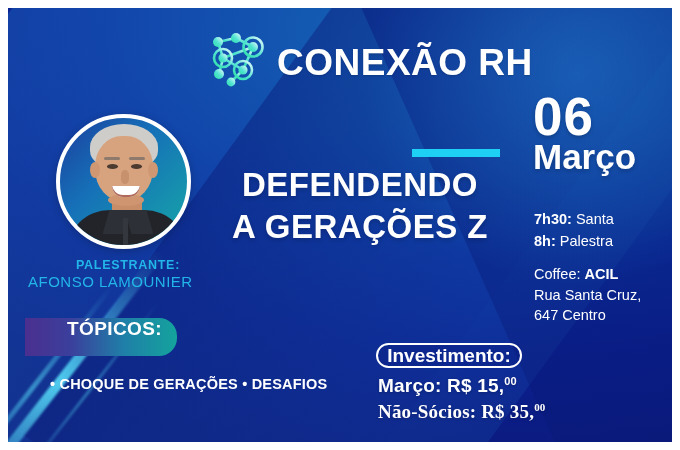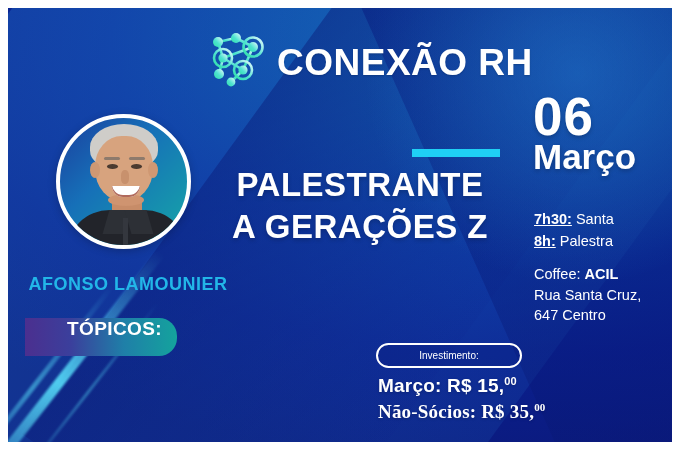--- a/index.html
+++ b/index.html
@@ -77,22 +77,22 @@
   .ph-shirt{position:absolute;left:6px;top:92px;width:122px;height:52px;border-radius:44px 44px 0 0;background:#22242a;}
   .ph-collar-l{position:absolute;left:46px;top:92px;width:22px;height:24px;background:#2d3036;transform:skewX(-16deg);}
   .ph-collar-r{position:absolute;left:68px;top:92px;width:22px;height:24px;background:#2d3036;transform:skewX(16deg);}
   .ph-placket{position:absolute;left:63px;top:100px;width:5px;height:42px;background:#34373e;}
 
   .speaker-role{
     position:absolute;left:30px;top:248px;width:180px;text-align:center;
     color:#22b6e8;font-size:12.5px;font-weight:bold;letter-spacing:.7px;line-height:1.45;
   }
   .speaker-name{
-    position:absolute;left:20px;top:263px;width:200px;text-align:center;
-    color:#22b6e8;font-size:18px;font-weight:bold;letter-spacing:.5px;line-height:1.45;
+    position:absolute;left:20px;top:263px;width:200px;text-align:left;
+    color:#22b6e8;font-size:15px;font-weight:normal;letter-spacing:.5px;line-height:1.45;
   }
 
   
   .accent-bar{
     position:absolute;left:404px;top:141px;width:88px;height:8px;background:#1fd0f5;
   }
   .title{
     position:absolute;left:180px;top:156px;width:344px;text-align:center;
     color:#ffffff;font-weight:bold;font-size:33px;line-height:1.28;letter-spacing:.5px;
     text-shadow:0 2px 4px rgba(0,0,0,.20);
@@ -107,21 +107,21 @@
   }
   .date-month{
     position:absolute;left:525px;top:131px;width:150px;
     color:#ffffff;font-size:35px;font-weight:bold;line-height:1;
     text-shadow:0 2px 4px rgba(0,0,0,.22);
   }
   .sched{
     position:absolute;left:526px;top:200px;width:150px;
     color:#ffffff;font-size:14.5px;line-height:1.55;
   }
-  .sched b{font-weight:bold;text-decoration:underline;}
+  .sched b{font-weight:bold;}
   .local{
     position:absolute;left:526px;top:256px;width:152px;
     color:#ffffff;font-size:14.5px;line-height:1.42;
   }
   .local b{font-weight:bold;}
 
   
   .topics-badge{
     position:absolute;left:17px;top:310px;width:152px;height:38px;
     border-radius:0 18px 18px 0;
@@ -138,21 +138,21 @@
   }
   .topics-list .row{display:block;}
 
   
   .invest-badge{
     position:absolute;left:368px;top:335px;width:146px;height:25px;
     border:2px solid #ffffff;border-radius:14px;box-sizing:border-box;
     background:rgba(10,30,130,.35);
     display:flex;align-items:center;justify-content:center;
   }
-  .invest-badge span{color:#ffffff;font-size:10px;font-weight:normal;}
+  .invest-badge span{color:#ffffff;font-size:19px;font-weight:bold;}
   .price{
     position:absolute;left:370px;width:300px;
     color:#ffffff;font-size:19px;font-weight:bold;line-height:1;letter-spacing:.2px;
     text-shadow:0 1px 3px rgba(0,0,0,.22);
   }
   .price.p1{top:368px;}
   .price.p2{top:394px;font-family:Liberation Serif, serif;}
   .cents{font-size:11px;vertical-align:super;font-weight:bold;}
 </style>
 </head>
@@ -222,25 +222,26 @@
       <div class="ph-ear-r"></div>
       <div class="ph-brow-l"></div>
       <div class="ph-brow-r"></div>
       <div class="ph-eye-l"></div>
       <div class="ph-eye-r"></div>
       <div class="ph-nose"></div>
       <div class="ph-chin"></div>
       <div class="ph-smile"></div>
     </div>
   </div>
+  <div class="speaker-role">PALESTRANTE:</div>
   <div class="speaker-name">AFONSO LAMOUNIER</div>
 
   <div class="accent-bar"></div>
   <div class="title">
-    <span>PALESTRANTE</span>
+    <span>DEFENDENDO</span>
     <span class="l2">A GERAÇÕES Z</span>
   </div>
 
   <div class="date-day">06</div>
   <div class="date-month">Março</div>
 
   <div class="sched">
     <div>
       <b>7h30:</b><span> Santa</span>
     </div>
@@ -254,20 +255,21 @@
       <span>Coffee: </span><b>ACIL</b>
     </div>
     <div>Rua Santa Cruz,</div>
     <div>647 Centro</div>
   </div>
 
   <div class="topics-badge">
     <span>TÓPICOS:</span>
   </div>
   <div class="topics-list">
+    <span class="row">• CHOQUE DE GERAÇÕES  • DESAFIOS</span>
   </div>
 
   <div class="invest-badge">
     <span>Investimento:</span>
   </div>
   <div class="price p1">
     <span>Março: R$ 15,</span><span class="cents">00</span>
   </div>
   <div class="price p2">
     <span>Não-Sócios: R$ 35,</span><span class="cents">00</span>

